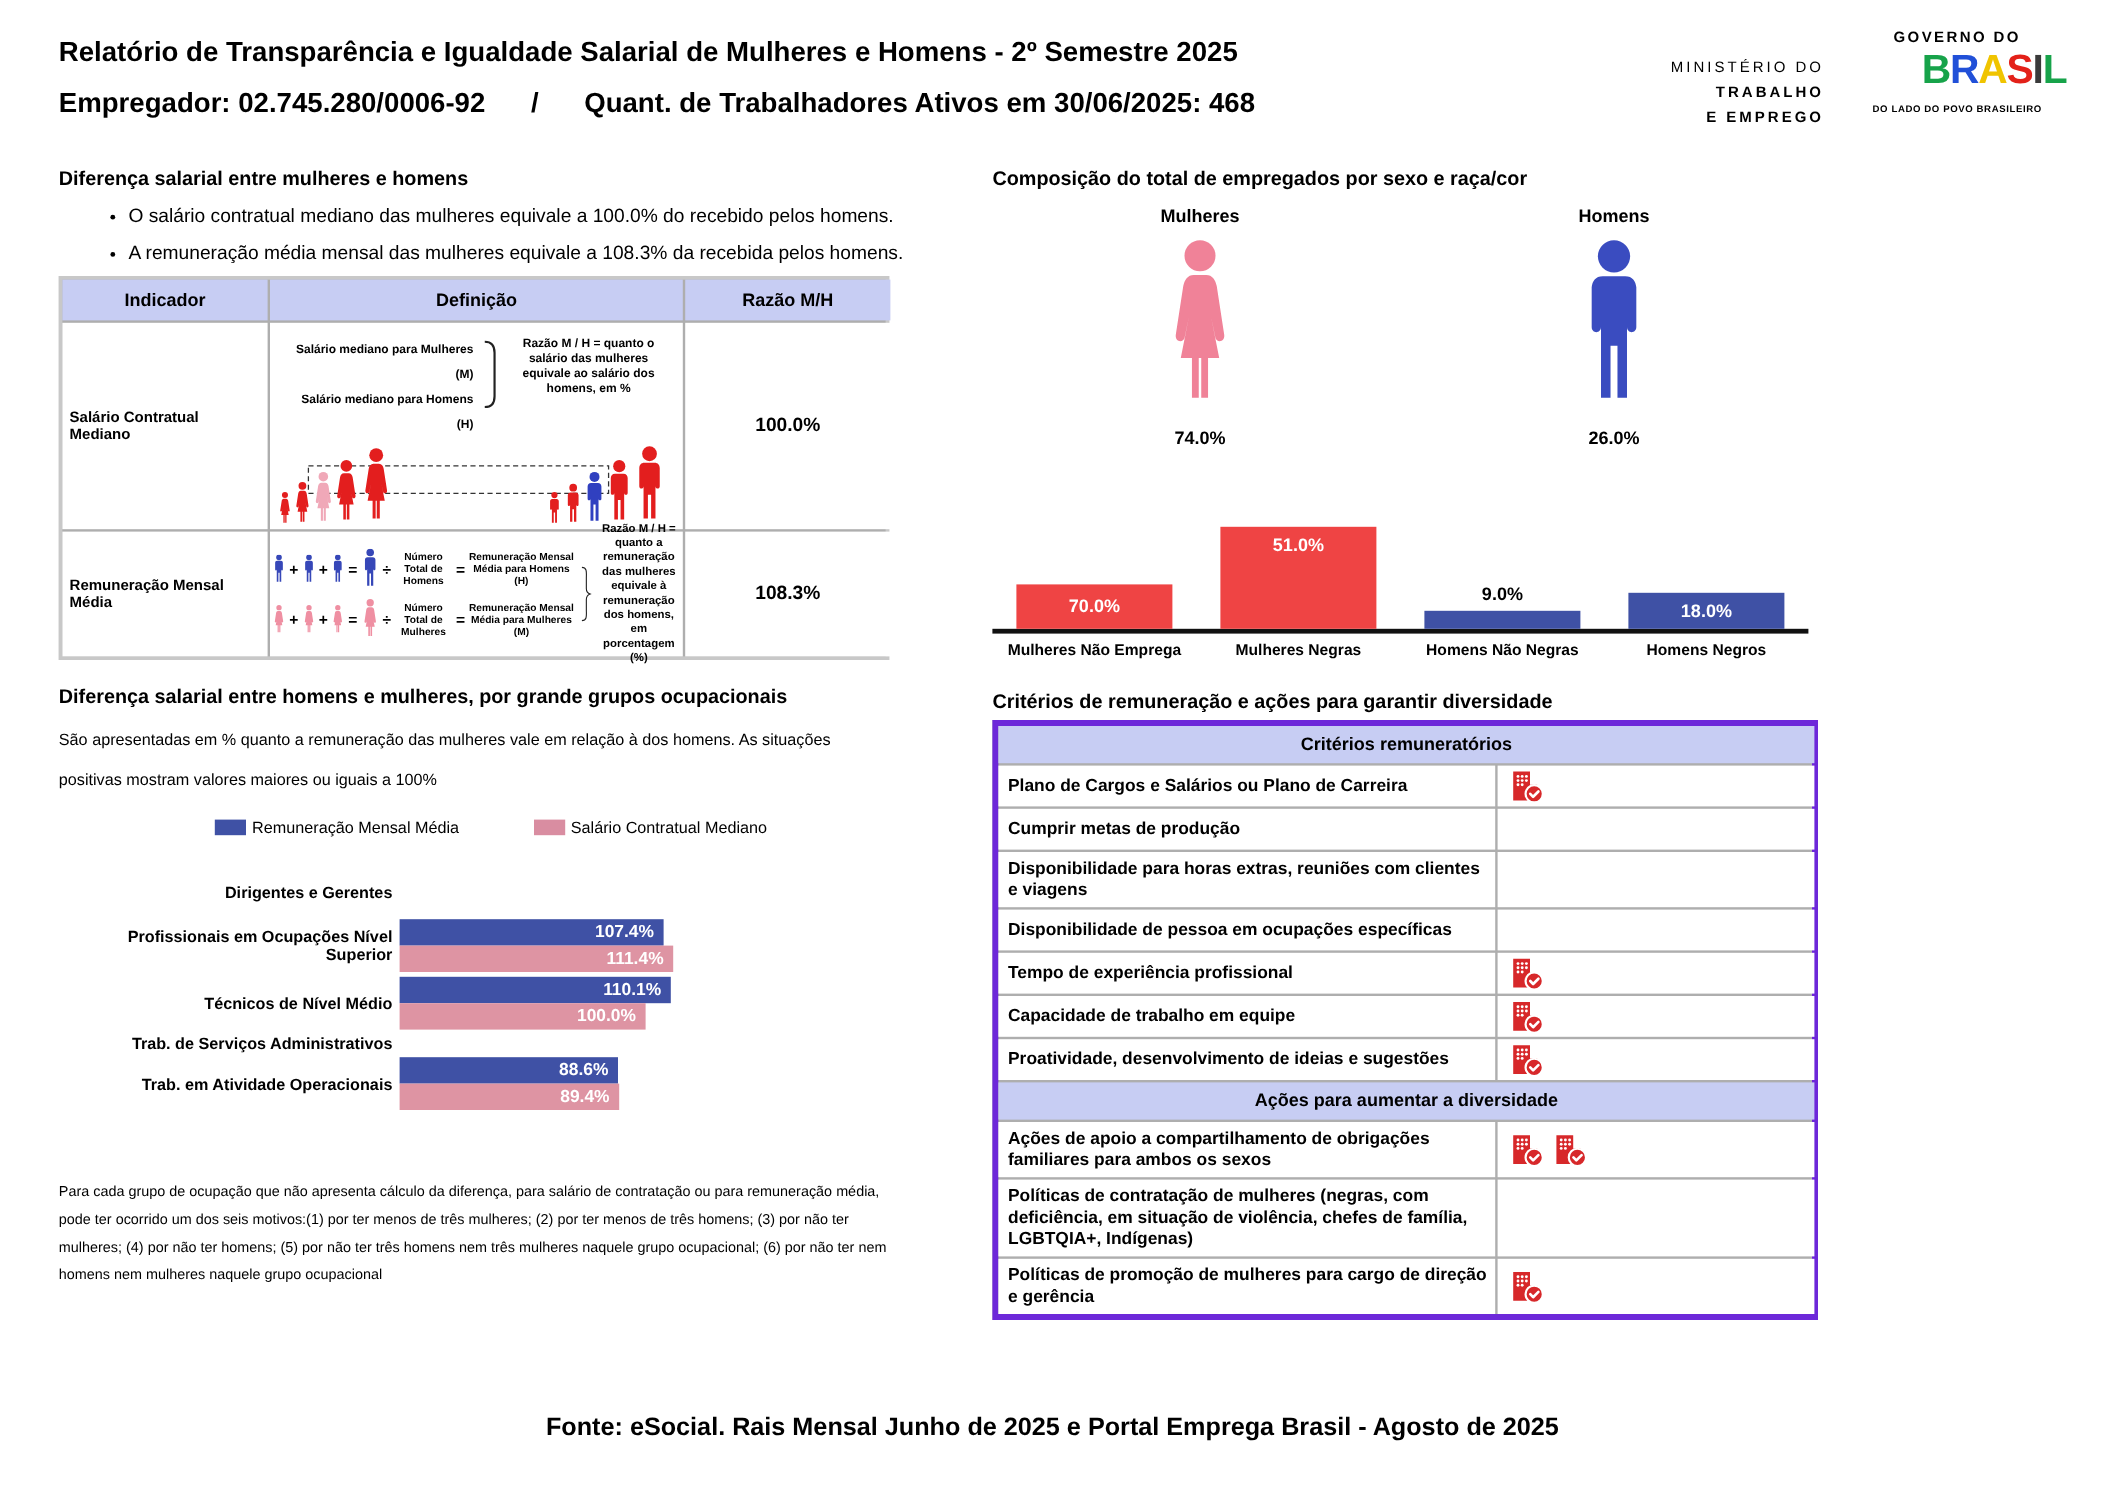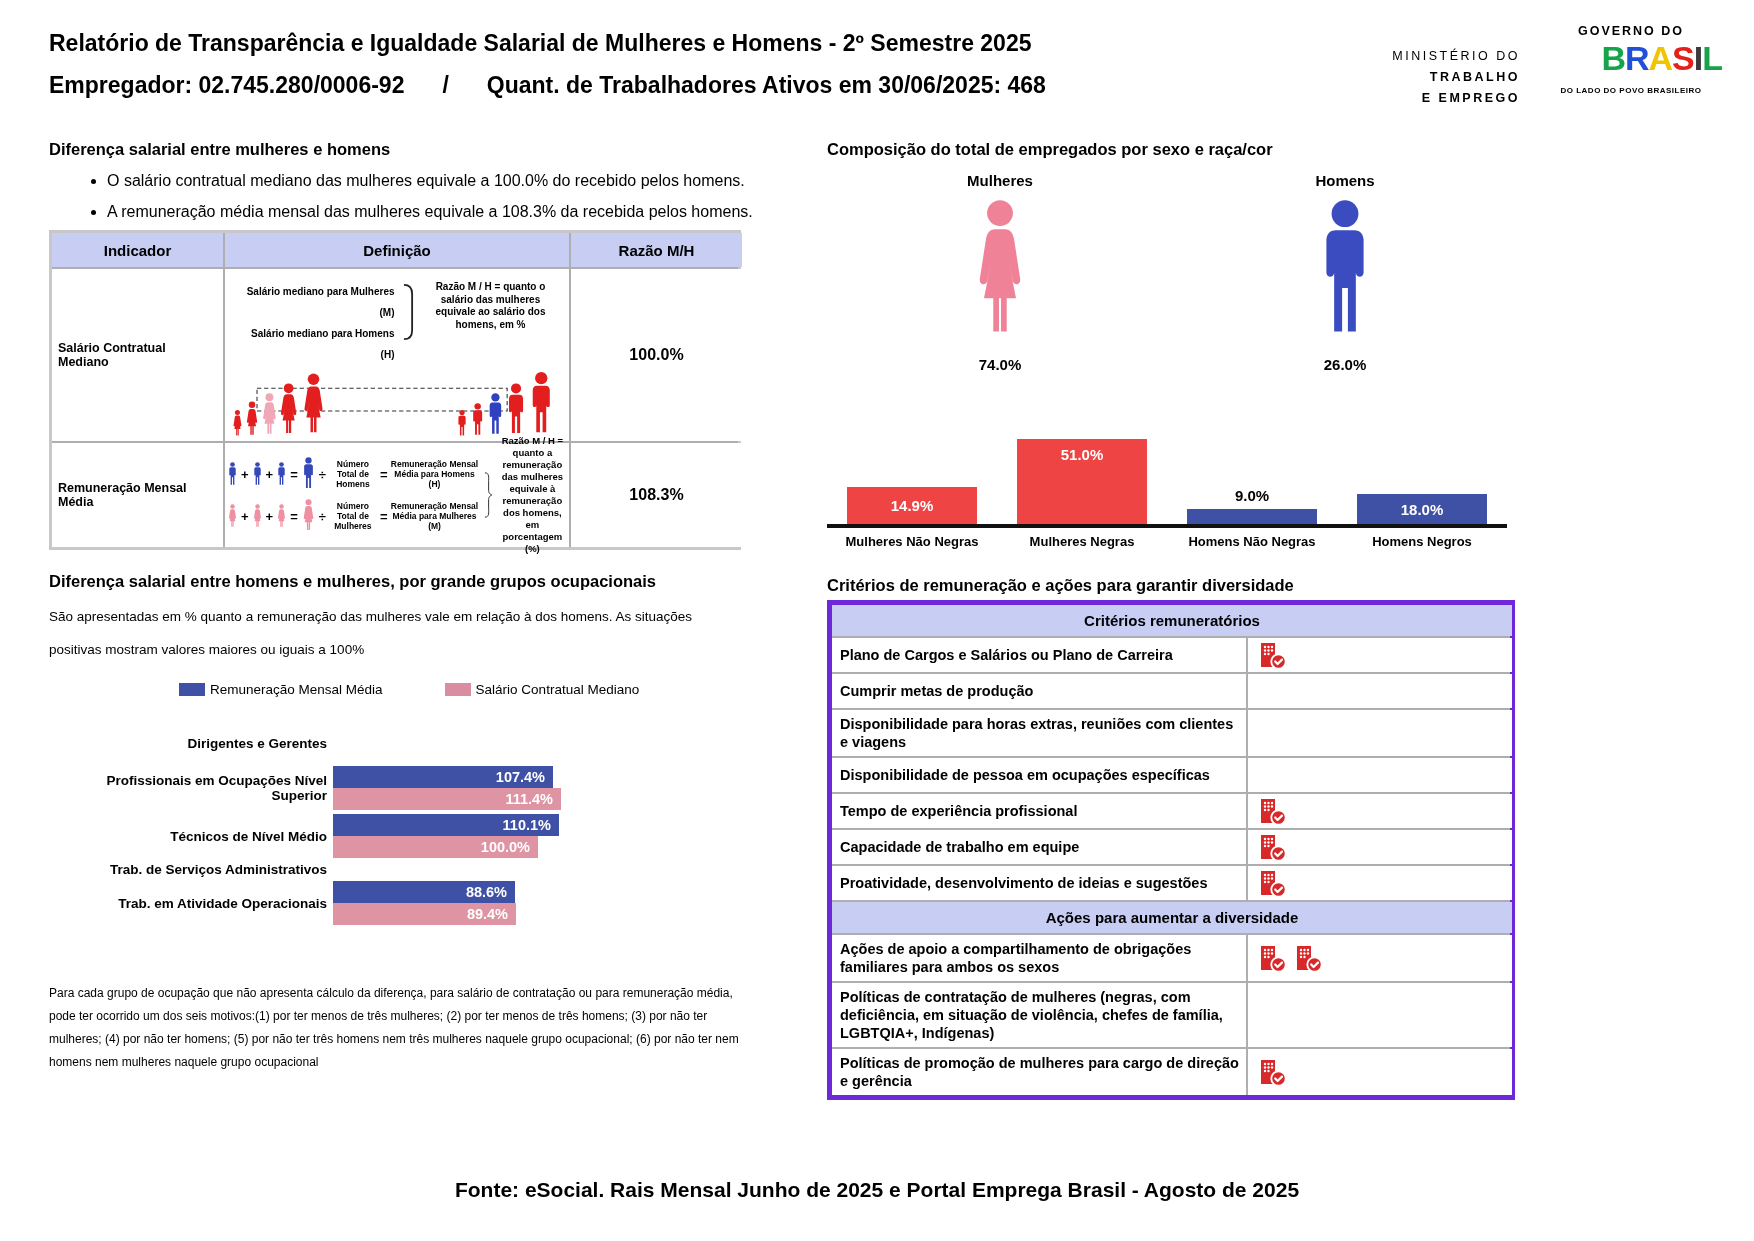--- a/index.html
+++ b/index.html
@@ -343,41 +343,41 @@
     <svg class="sex-icon" width="62" height="145" viewBox="0 0 60 140">
         <use href="#male" fill="#3a4cc0"></use>
       </svg>
     <div class="sex-value">26.0%</div>
   </div>
 
   <div class="comp-chart">
     <div class="comp-cells">
       <div class="comp-cell">
         <div class="cbar pinkbar mid" style="height: 37px;">
-            <span class="cval">14.9%</span>
+            <span class="cval">70.0%</span>
           </div>
       </div>
       <div class="comp-cell">
         <div class="cbar pinkbar tall" style="height: 85px;">
             <span class="cval">51.0%</span>
           </div>
       </div>
       <div class="comp-cell">
         <span class="cval cval-out">9.0%</span>
         <div class="cbar bluebar mid" style="height: 15px;"></div>
       </div>
       <div class="comp-cell">
         <div class="cbar bluebar mid" style="height: 30px;">
             <span class="cval">18.0%</span>
           </div>
       </div>
     </div>
     <div class="comp-base"></div>
     <div class="comp-cats">
-      <div class="comp-cat">Mulheres Não Negras</div>
+      <div class="comp-cat">Mulheres Não Emprega</div>
       <div class="comp-cat">Mulheres Negras</div>
       <div class="comp-cat">Homens Não Negras</div>
       <div class="comp-cat">Homens Negros</div>
     </div>
   </div>
 
   <div class="sec-title crit-title">Critérios de remuneração e ações para garantir diversidade</div>
 
   <div class="crit-table">
     <div class="crit-band">Critérios remuneratórios</div>

